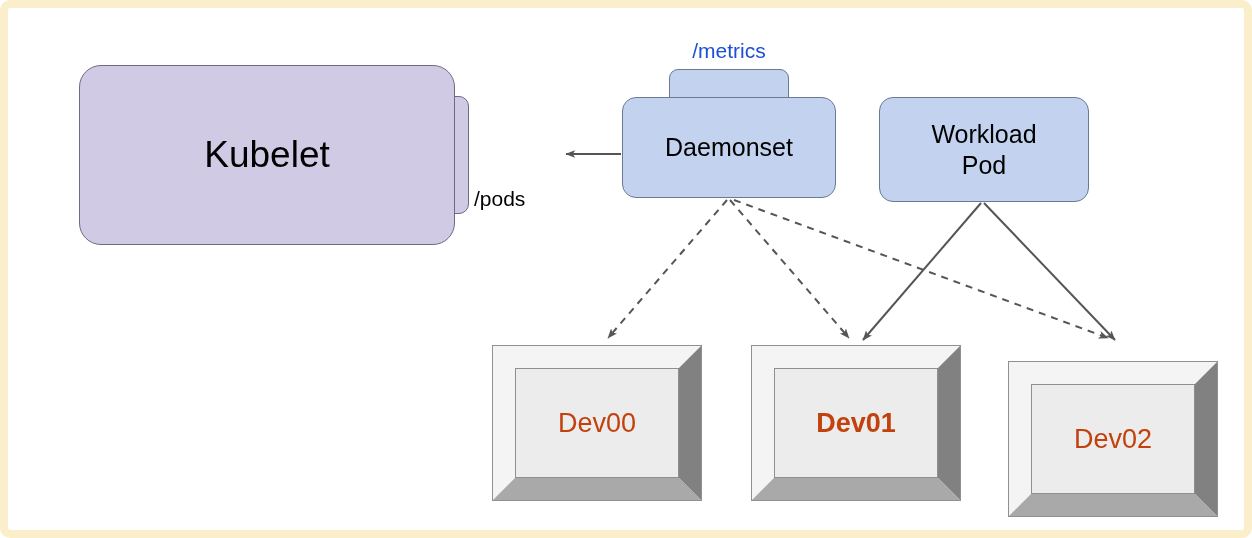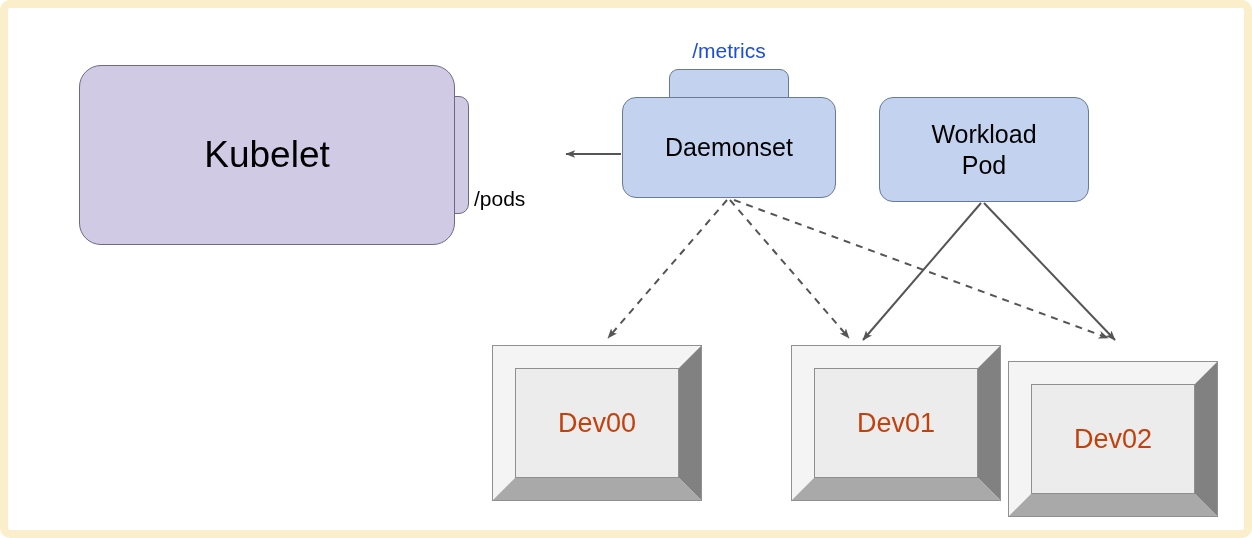--- a/index.html
+++ b/index.html
@@ -175,21 +175,21 @@
     background: #ececec;
     border: 1px solid #8f8f8f;
     box-sizing: border-box;
     display: flex;
     align-items: center;
     justify-content: center;
     font-size: 27px;
     color: #c2410c;
   }
   .dev0 { left: 484px; top: 337px; }
-  .dev1 { left: 783px; top: 337px; }
+  .dev1 { left: 743px; top: 337px; font-weight: bold; }
   .dev2 { left: 1000px; top: 337px; margin-top: 16px; }
 </style>
 </head>
 <body>
 
 <div id="canvas">
 
   <svg id="svg-layer" viewBox="0 0 1252 538">
     <defs>
       <marker id="arrow-solid" markerWidth="11" markerHeight="11" refX="9.4" refY="4" orient="auto" markerUnits="userSpaceOnUse">

